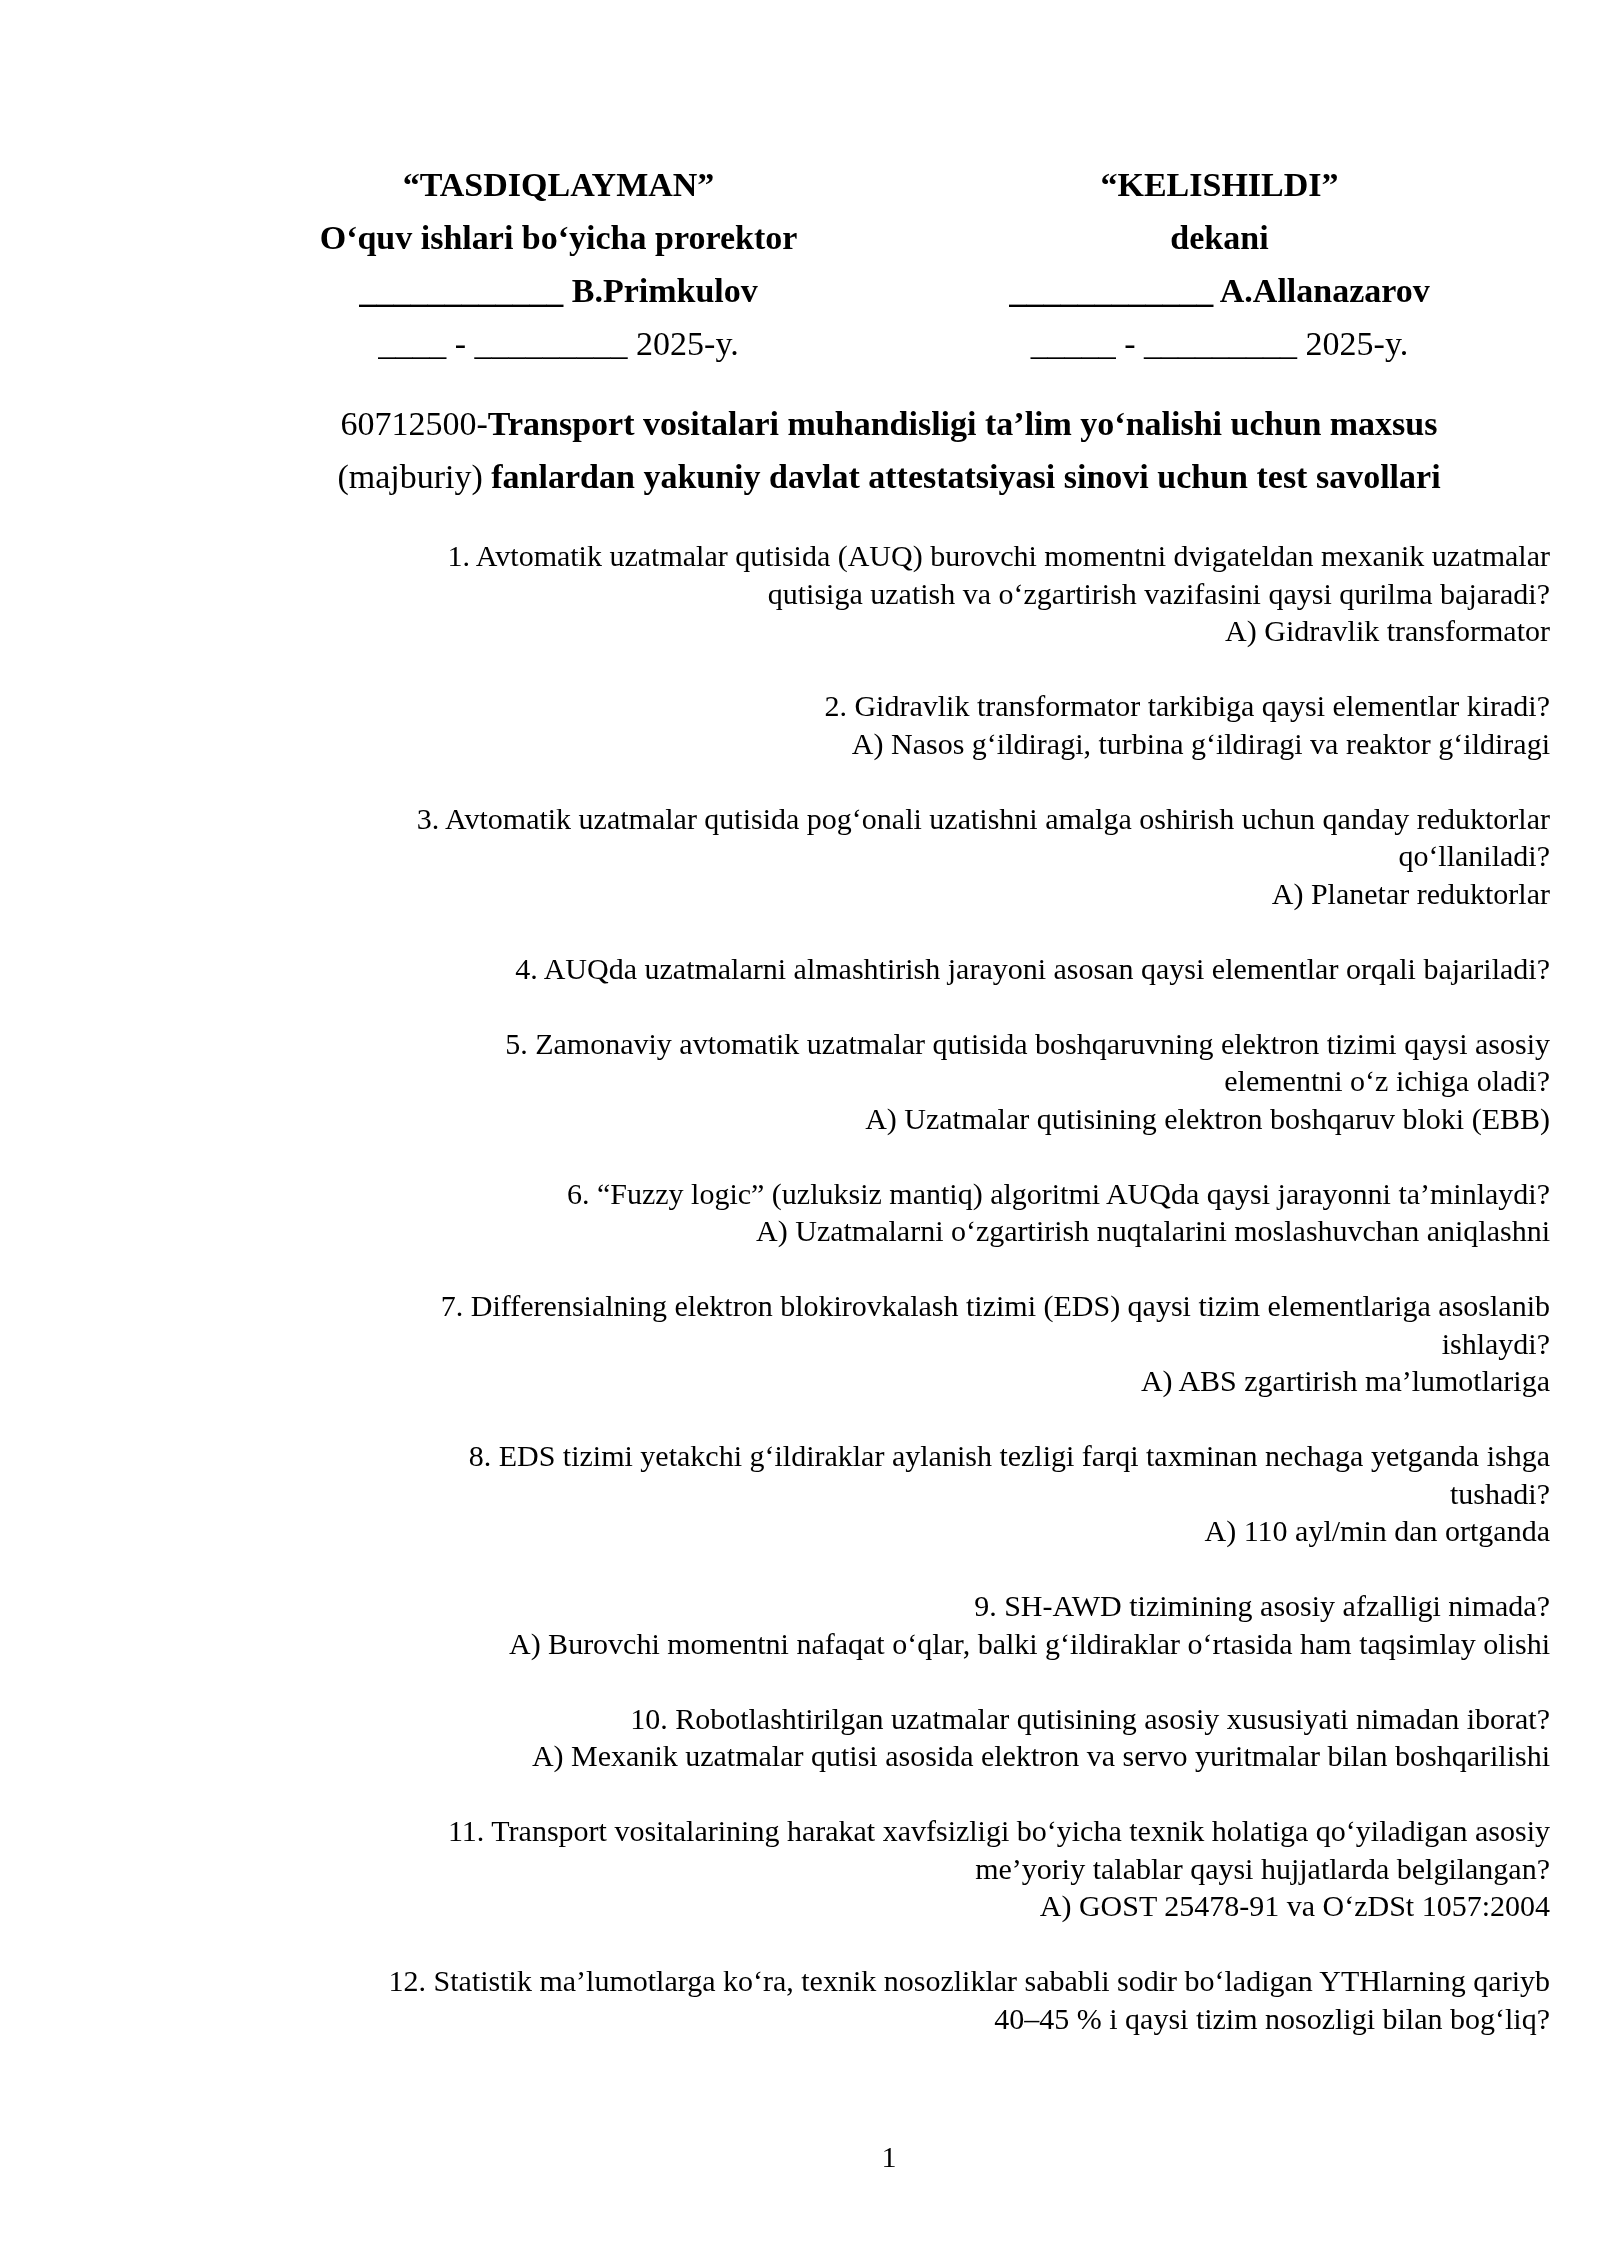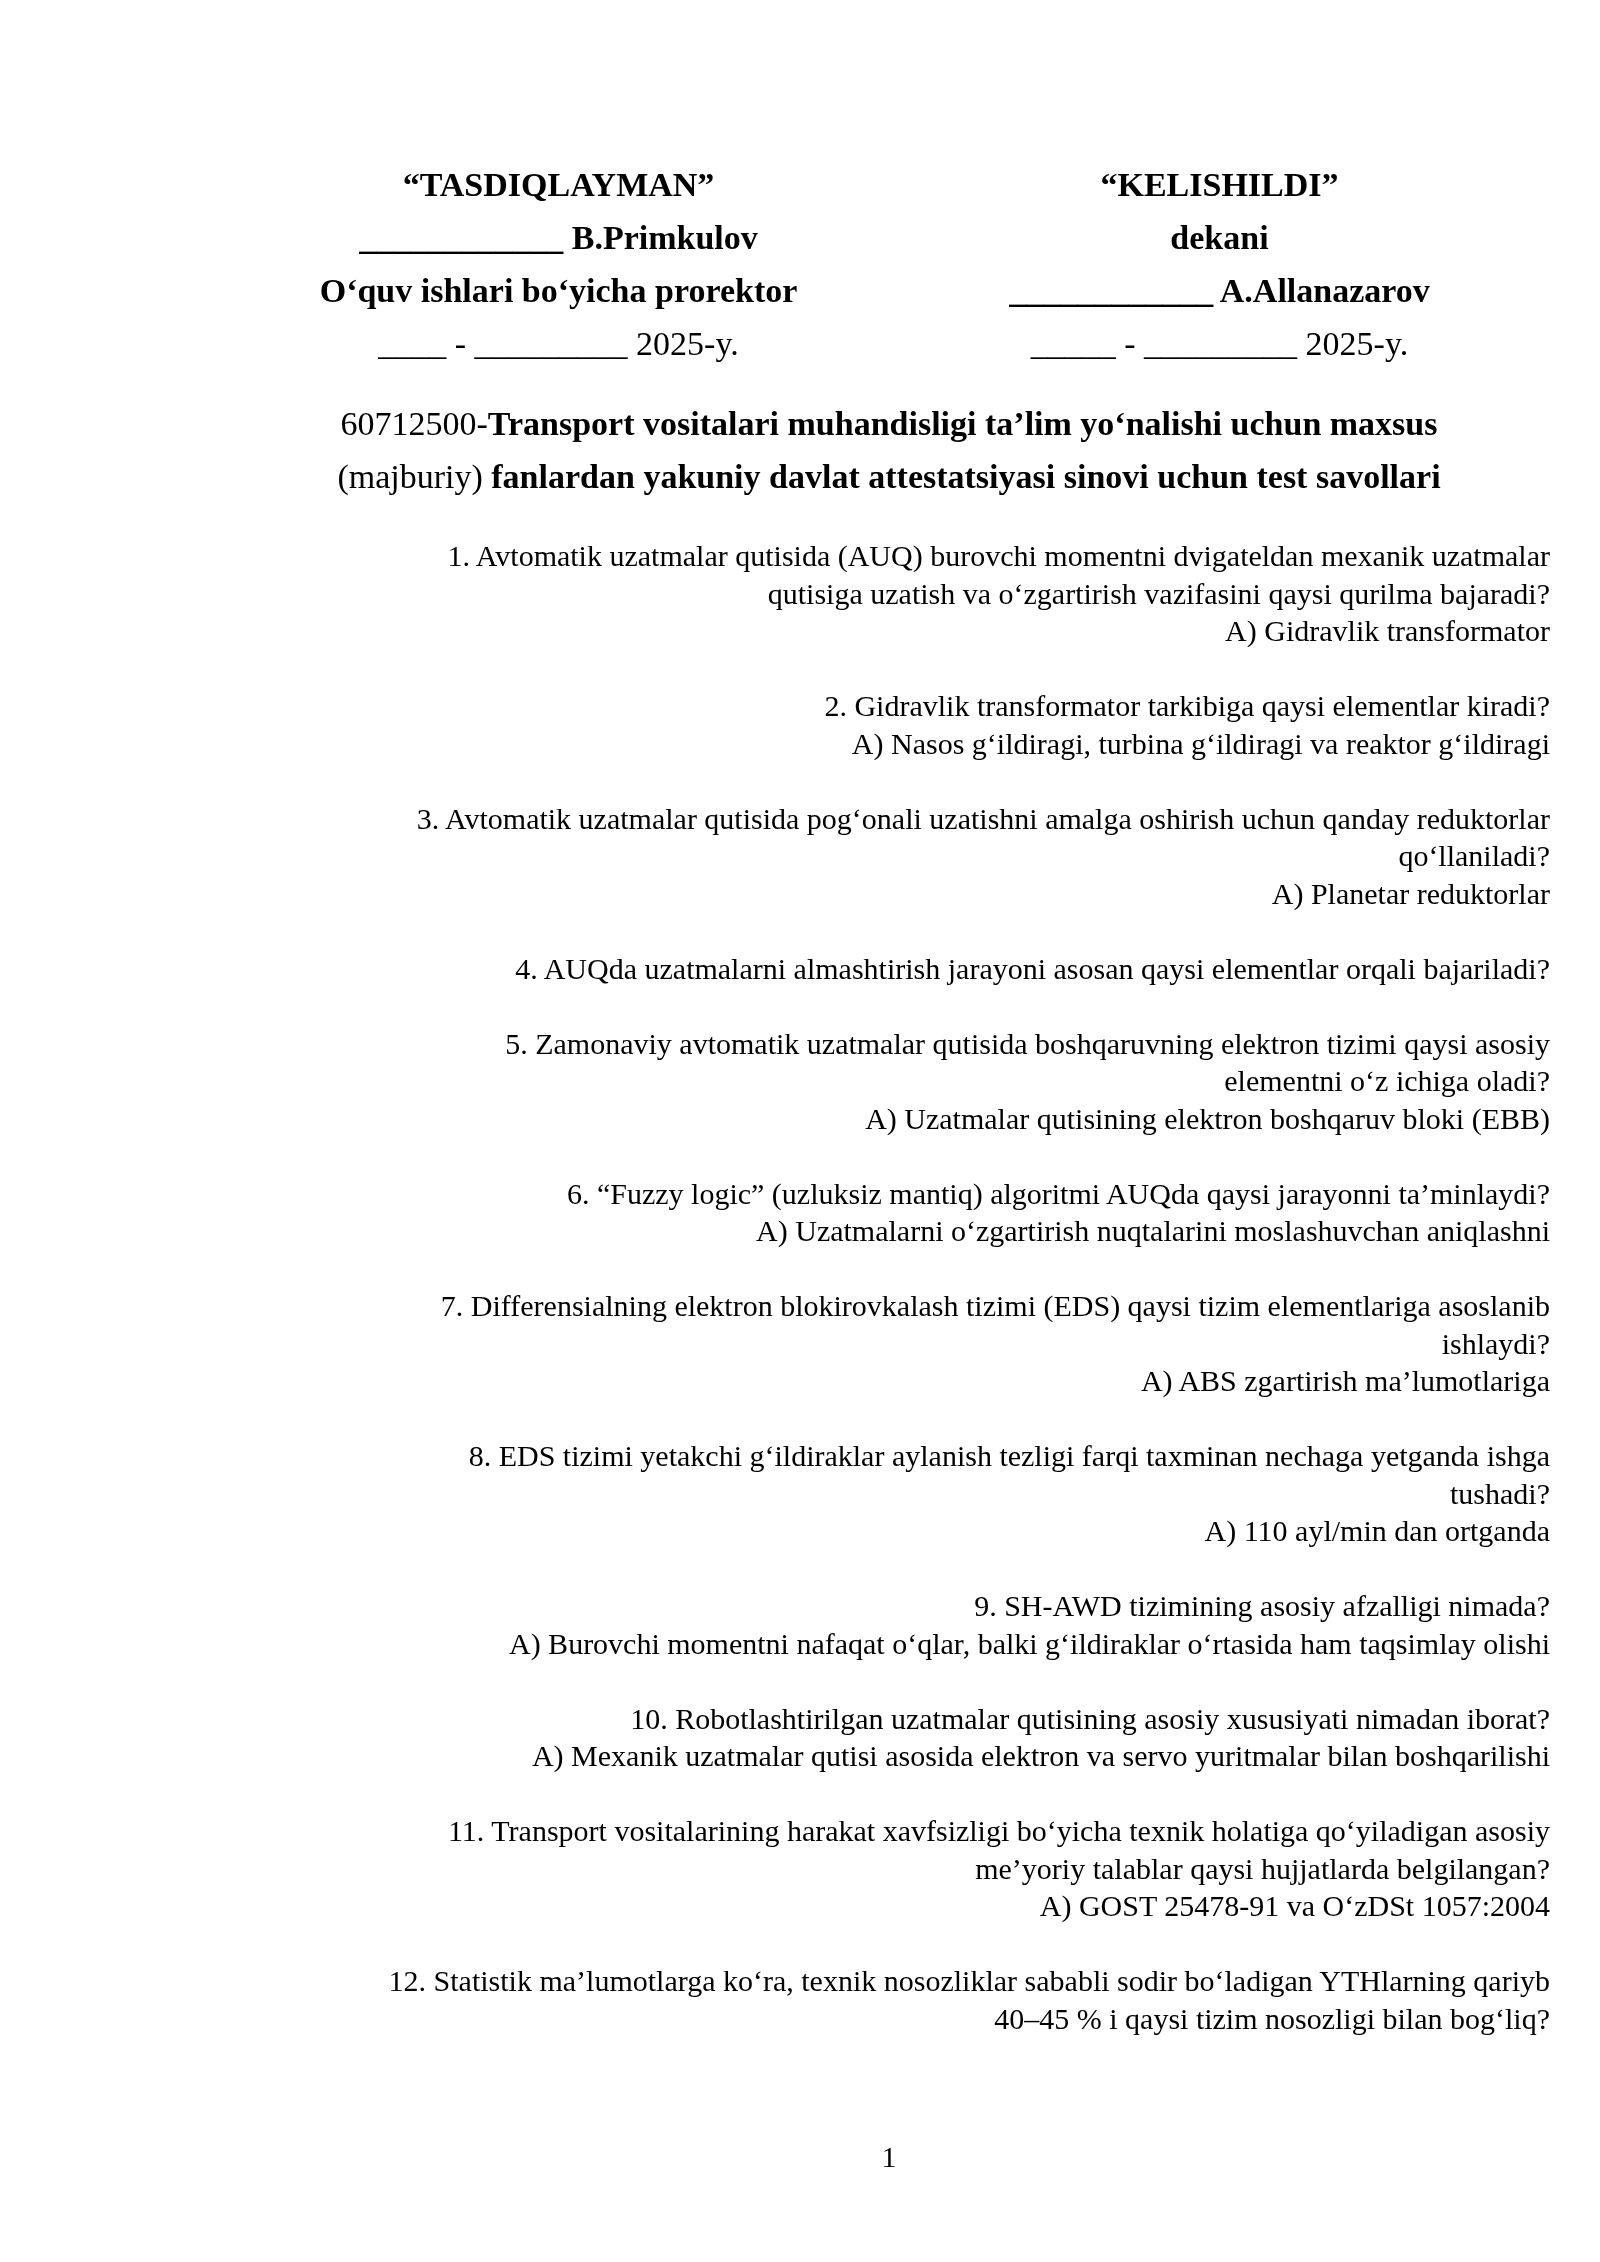--- a/index.html
+++ b/index.html
@@ -65,22 +65,22 @@
   }
 </style>
 </head>
 <body>
 
 <div class="page">
 
   <div class="approval-header">
     <div class="col">
       <div class="hline">“TASDIQLAYMAN”</div>
+      <div class="hline">O‘quv ishlari bo‘yicha prorektor</div>
       <div class="hline">____________ B.Primkulov</div>
-      <div class="hline">O‘quv ishlari bo‘yicha prorektor</div>
       <div class="hline regular">____ - _________ 2025-y.</div>
     </div>
     <div class="col">
       <div class="hline">“KELISHILDI”</div>
       <div class="hline">dekani</div>
       <div class="hline">____________ A.Allanazarov</div>
       <div class="hline regular">_____ - _________ 2025-y.</div>
     </div>
   </div>
 

